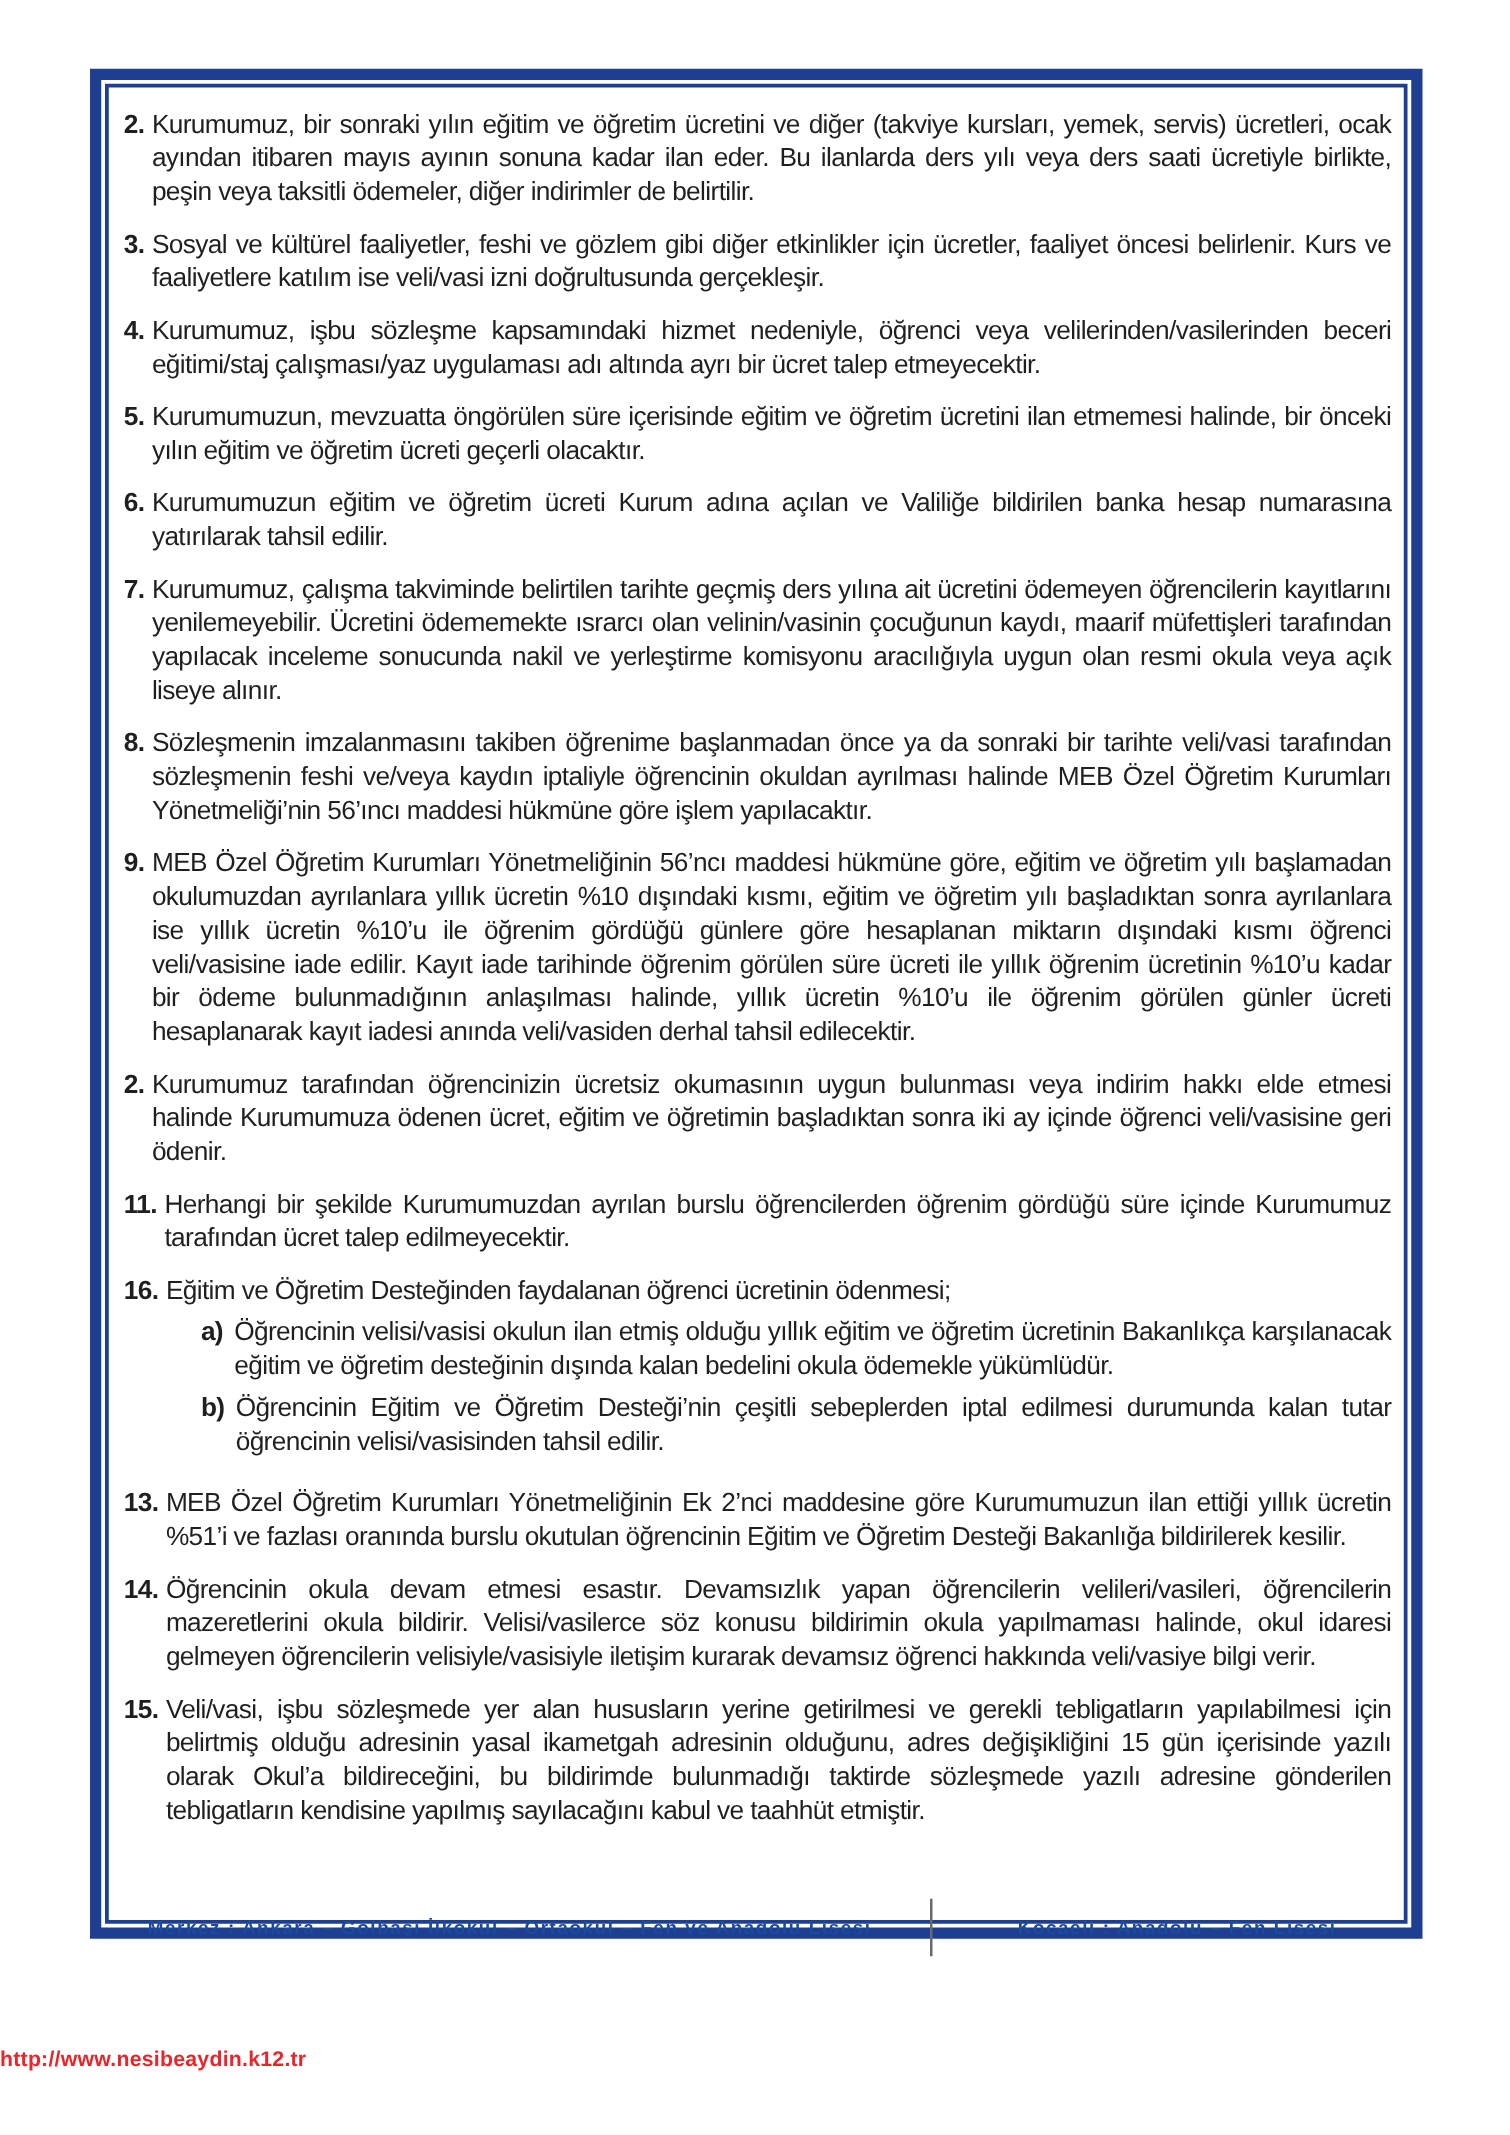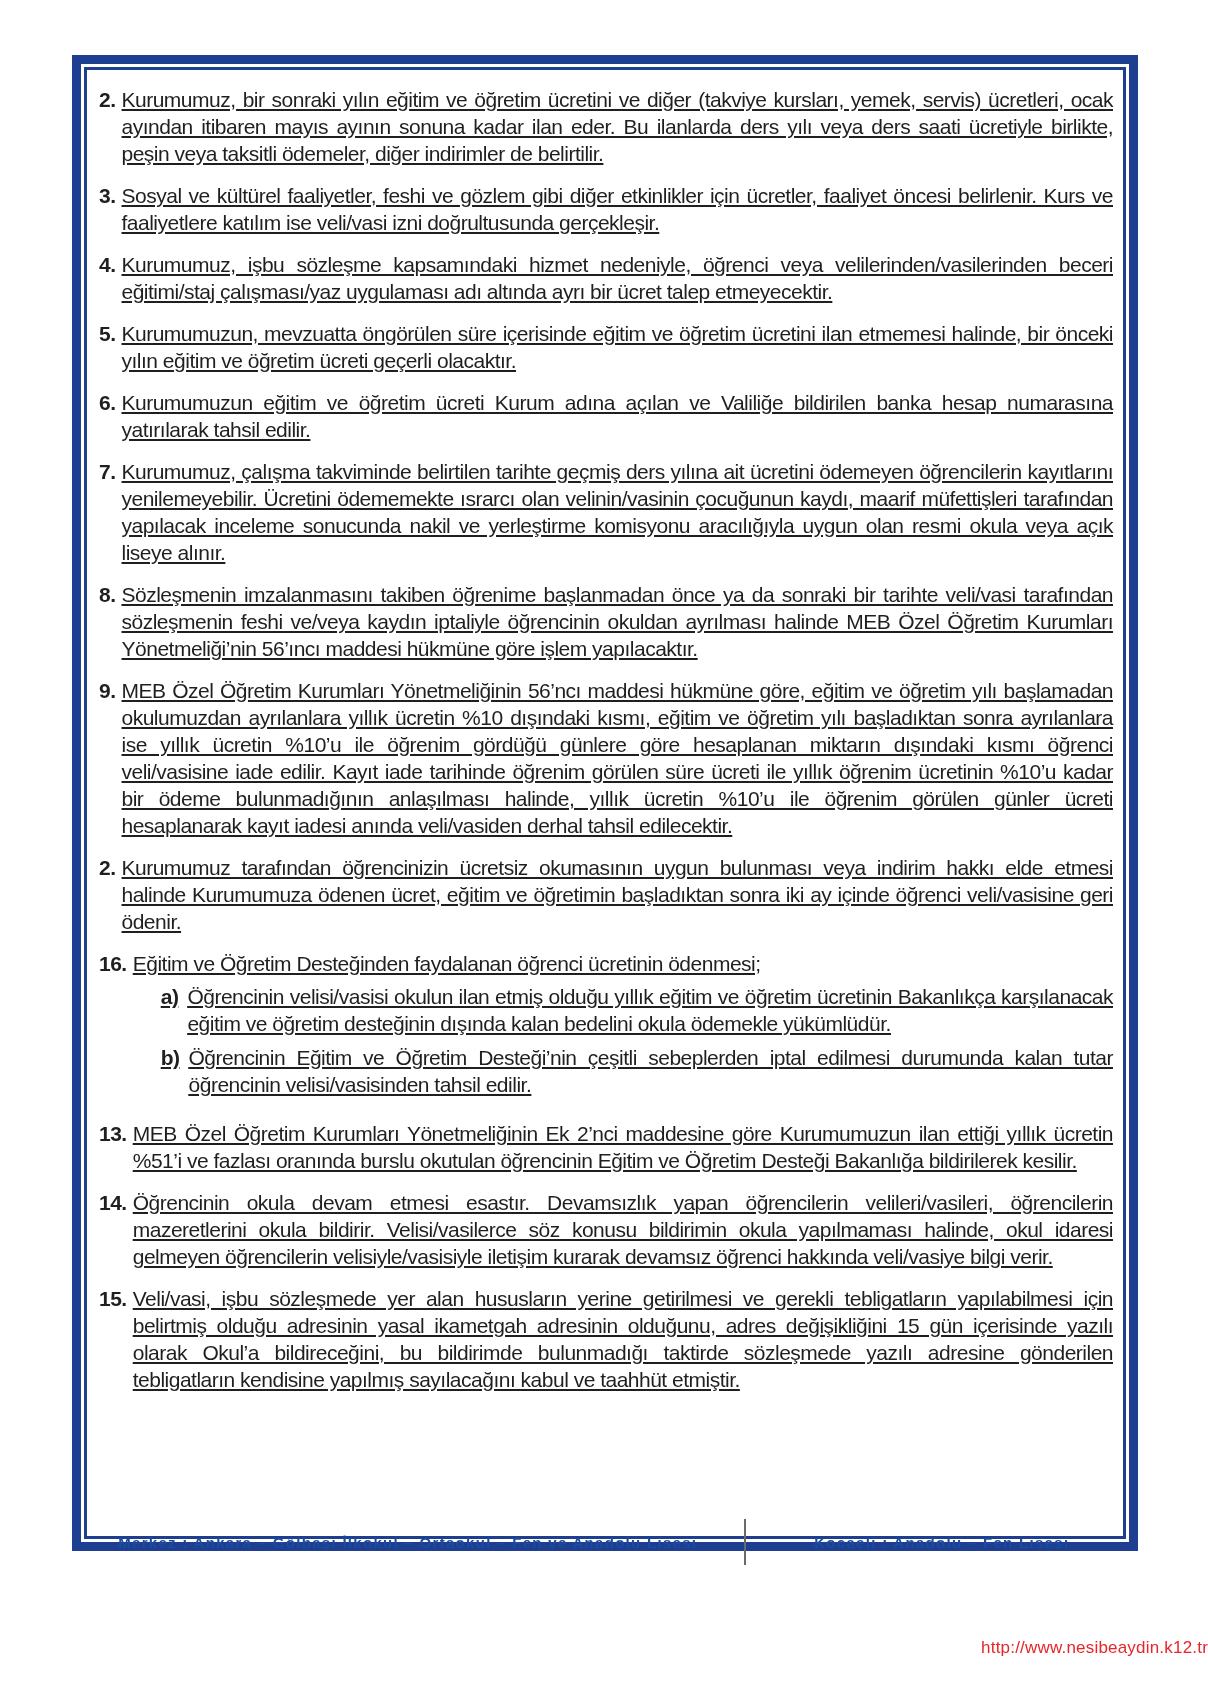--- a/index.html
+++ b/index.html
@@ -15,36 +15,36 @@
   .frame-inner{
     position:absolute;inset:3px;border:3px solid #1e3e91;
   }
   .content{
     position:absolute;inset:0;padding:16px 10px 10px 12px;
     overflow:hidden;
     font-size:21px;line-height:27px;letter-spacing:-0.5px;
   }
   .clause{display:flex;margin-bottom:15px;}
   .clause .num{font-weight:700;white-space:nowrap;margin-right:6px;}
-  .clause .txt{flex:1;text-align:justify;text-decoration:underline;}
+  .clause .txt{flex:1;text-align:justify;}
   .subclauses{margin-top:6px;}
   .subclause{display:flex;margin:0 0 7px 28px;}
   .subclause .lbl{font-weight:700;white-space:nowrap;margin-right:9px;}
   .subclause .txt{flex:1;text-align:justify;}
   .footer{
     position:absolute;left:72px;top:1519px;width:1066px;
     display:flex;align-items:center;
     color:#1b4a9e;font-weight:700;font-size:15px;letter-spacing:1.3px;
   }
   .footer .cell-left{width:63%;text-align:center;}
   .footer .cell-right{flex:1;text-align:center;}
   .footer .divider{width:2px;height:46px;background:#6a6a6a;}
   .site-url{
-    position:absolute;left:0;top:1638px;width:100%;text-align:right;
-    color:#e8252a;font-weight:400;font-size:17px;letter-spacing:0.2px;
+    position:absolute;left:0;top:1638px;width:100%;text-align:left;
+    color:#e8252a;font-weight:700;font-size:17px;letter-spacing:0.2px;
   }
 </style>
 </head>
 <body>
 
 <div class="frame">
   <div class="frame-inner">
     <div class="content">
 
       <div class="clause">
@@ -85,20 +85,24 @@
       <div class="clause">
         <span class="num">9.</span>
         <div class="txt">MEB Özel Öğretim Kurumları Yönetmeliğinin 56’ncı maddesi hükmüne göre, eğitim ve öğretim yılı başlamadan okulumuzdan ayrılanlara yıllık ücretin %10 dışındaki kısmı, eğitim ve öğretim yılı başladıktan sonra ayrılanlara ise yıllık ücretin %10’u ile öğrenim gördüğü günlere göre hesaplanan miktarın dışındaki kısmı öğrenci veli/vasisine iade edilir. Kayıt iade tarihinde öğrenim görülen süre ücreti ile yıllık öğrenim ücretinin %10’u kadar bir ödeme bulunmadığının anlaşılması halinde, yıllık ücretin %10’u ile öğrenim görülen günler ücreti hesaplanarak kayıt iadesi anında veli/vasiden derhal tahsil edilecektir.</div>
       </div>
 
       <div class="clause">
         <span class="num">2.</span>
         <div class="txt">Kurumumuz tarafından öğrencinizin ücretsiz okumasının uygun bulunması veya indirim hakkı elde etmesi halinde Kurumumuza ödenen ücret, eğitim ve öğretimin başladıktan sonra iki ay içinde öğrenci veli/vasisine geri ödenir.</div>
       </div>
 
+      <div class="clause">
+        <span class="num">11.</span>
+        <div class="txt">Herhangi bir şekilde Kurumumuzdan ayrılan burslu öğrencilerden öğrenim gördüğü süre içinde Kurumumuz tarafından ücret talep edilmeyecektir.</div>
+      </div>
 
       <div class="clause">
         <span class="num">16.</span>
         <div class="txt">
           <div class="bold">Eğitim ve Öğretim Desteğinden faydalanan öğrenci ücretinin ödenmesi;</div>
           <div class="subclauses">
             <div class="subclause">
               <span class="lbl">a)</span>
               <div class="txt">Öğrencinin velisi/vasisi okulun ilan etmiş olduğu yıllık eğitim ve öğretim ücretinin Bakanlıkça karşılanacak eğitim ve öğretim desteğinin dışında kalan bedelini okula ödemekle yükümlüdür.</div>
             </div>

